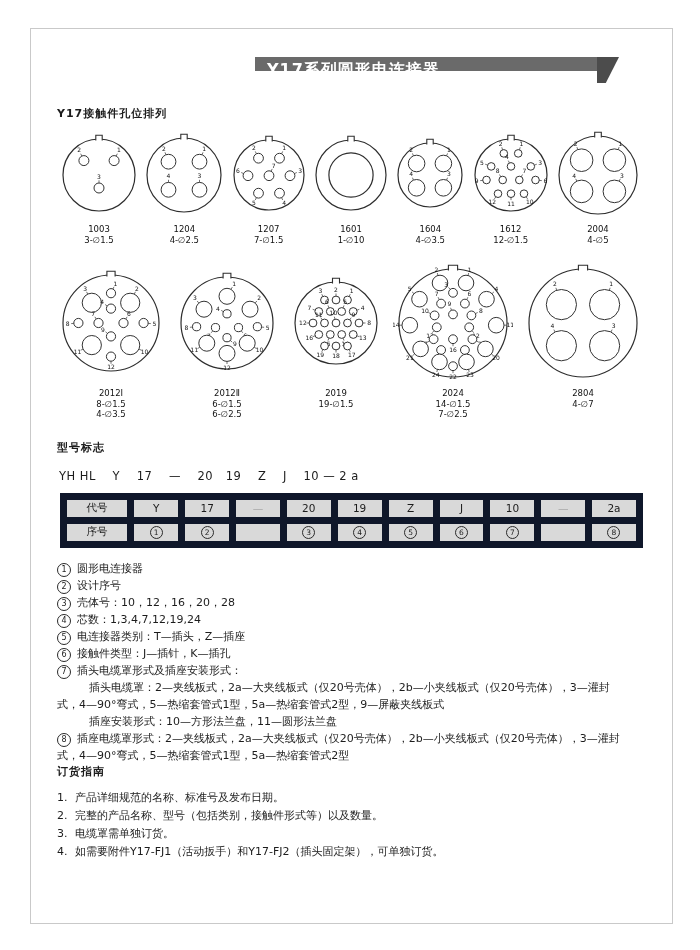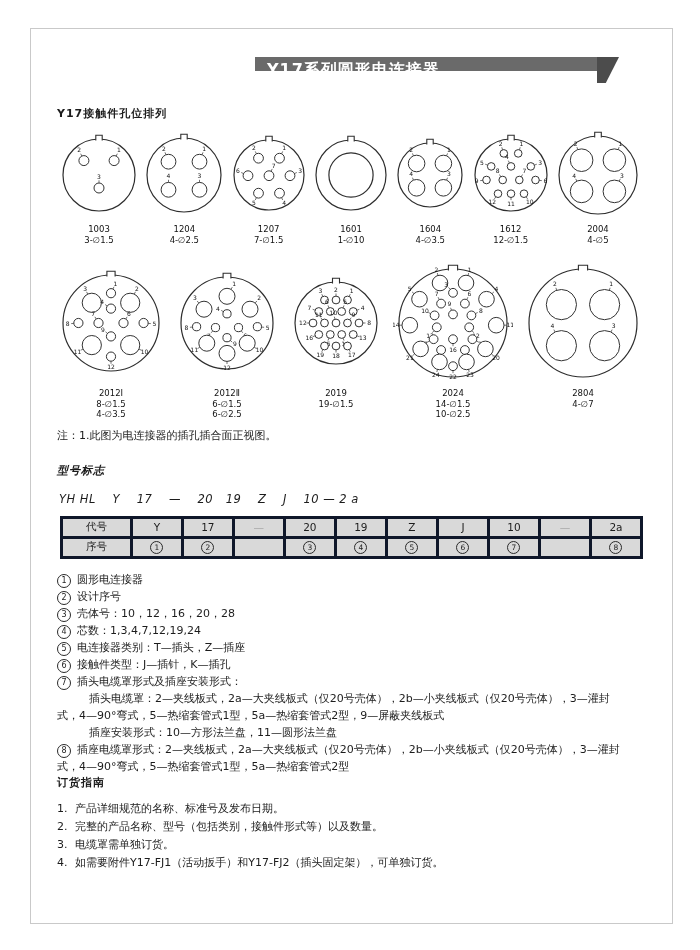--- a/index.html
+++ b/index.html
@@ -21,24 +21,24 @@
   .cwrap.r2{height:124px;}
   .clabels{margin-top:3px;text-align:center;}
   .clabels div{font-size:8.5px;line-height:10.5px;color:#111;white-space:nowrap;}
   .oc{fill:#fff;stroke:#2e2e2e;stroke-width:1.2;}
   .hc{fill:#fff;stroke:#333;stroke-width:1;}
   .tick{stroke:#333;stroke-width:0.7;}
   .hn{font-size:6px;fill:#111;text-anchor:middle;font-family:"DejaVu Sans",sans-serif;}
   .notch{fill:#fff;stroke:#2e2e2e;stroke-width:1.1;}
   .fignote{font-size:11px;margin-top:8px;}
   
-  .mcode{font-size:11.5px;white-space:pre;margin:14px 0 10px 2px;letter-spacing:0.5px;font-style:italic;}
+  .mcode{font-size:11.5px;white-space:pre;margin:14px 0 10px 2px;letter-spacing:0.5px;}
   
   table.mtab{border-collapse:collapse;margin-left:3px;border:2px solid #4a4a4a;}
-  .mtab th,.mtab td{border:3px solid #0f172a;background:#d9d9d9;text-align:center;font-size:10.5px;font-weight:normal;height:17px;padding:0;}
+  .mtab th,.mtab td{border:7px solid #0f172a;background:#d9d9d9;text-align:center;font-size:10.5px;font-weight:normal;height:17px;padding:0;}
   .mtab th{width:70px;}
   .mtab td{width:50px;}
   .mtab td.dim{color:#a8a8a8;}
   .circ{display:inline-block;width:11px;height:11px;border:1px solid #2a2a2a;border-radius:50%;font-size:7.5px;line-height:11px;text-align:center;vertical-align:middle;background:transparent;}
   
   .mnotes{margin-top:12px;}
   .mnote{position:relative;padding-left:20px;font-size:11px;line-height:17px;}
   .mnote .circ{position:absolute;left:0;top:3px;width:12px;height:12px;line-height:12px;font-size:8px;}
   .nl.i1{margin-left:12px;}
   .nl.neg{margin-left:-20px;}
@@ -495,21 +495,21 @@
               <line class="tick" x1="60.0" y1="107.6" x2="60.0" y2="110.2"></line>
               <text class="hn" x="60.0" y="115.8">22</text>
               <circle cx="73.5" cy="98.9" r="7.8" class="hc"></circle>
               <line class="tick" x1="75.5" y1="106.4" x2="76.2" y2="109.0"></line>
               <text class="hn" x="77.1" y="114.4">23</text>
             </svg>
           </div>
           <div class="clabels">
             <div>2024</div>
             <div>14-∅1.5</div>
-            <div>10-∅2.5</div>
+            <div>7-∅2.5</div>
           </div>
         </div>
         <div class="conn">
           <div class="cwrap r2">
             <svg width="120" height="120">
               <circle cx="60" cy="60" r="54" class="oc"></circle>
               <path class="notch" d="M 55.4 7.6 V 2.2 H 64.6 V 7.6"></path>
               <circle cx="38.4" cy="41.6" r="15.1" class="hc"></circle>
               <line class="tick" x1="33.7" y1="27.3" x2="32.9" y2="24.8"></line>
               <text class="hn" x="31.8" y="23.4">2</text>
@@ -524,23 +524,22 @@
               <text class="hn" x="90.6" y="65.4">3</text>
             </svg>
           </div>
           <div class="clabels">
             <div>2804</div>
             <div>4-∅7</div>
           </div>
         </div>
       </div>
 
-    <div class="fignote">注：1.此图为电连接器的插孔插合面正视图。</div>
-
-    <h2 class="sec" style="margin-top:20px;font-style:italic;">型号标志</h2>
+
+    <h2 class="sec" style="margin-top:20px;">型号标志</h2>
 
     <div class="mcode">YH HL    Y    17    —    20   19    Z    J    10 — 2 a</div>
 
     <table class="mtab" id="model-table">
         <tbody>
           <tr>
             <th>代号</th>
             <td class="">Y</td>
             <td class="">17</td>
             <td class="dim">—</td>

